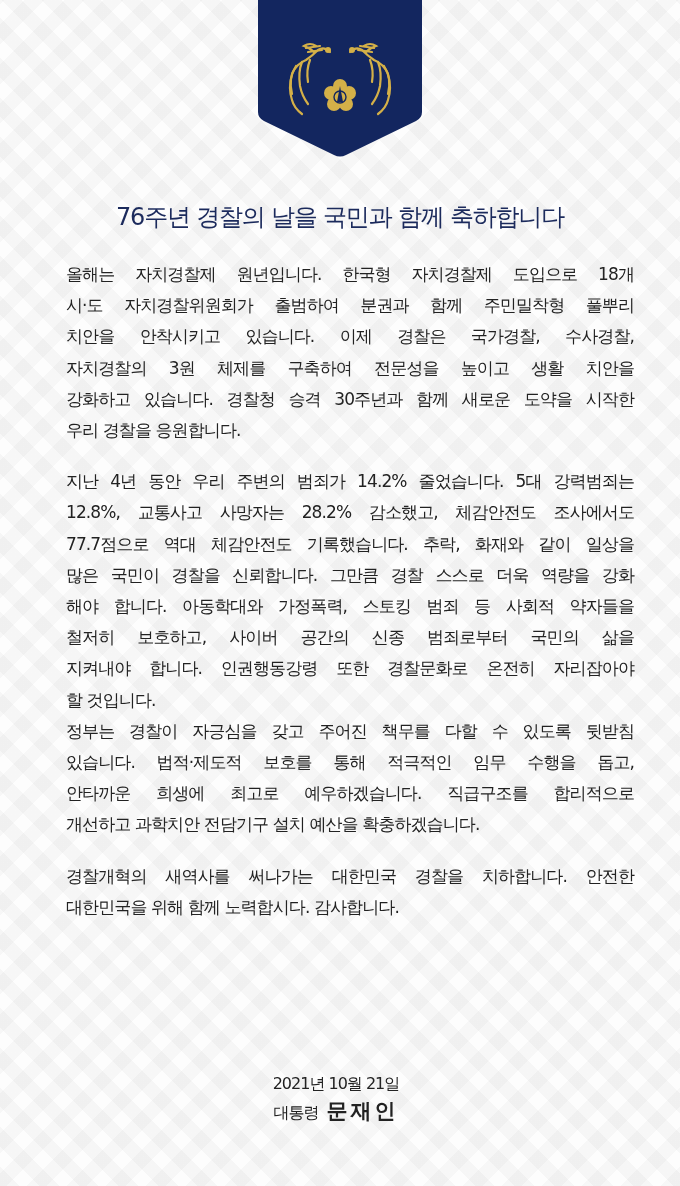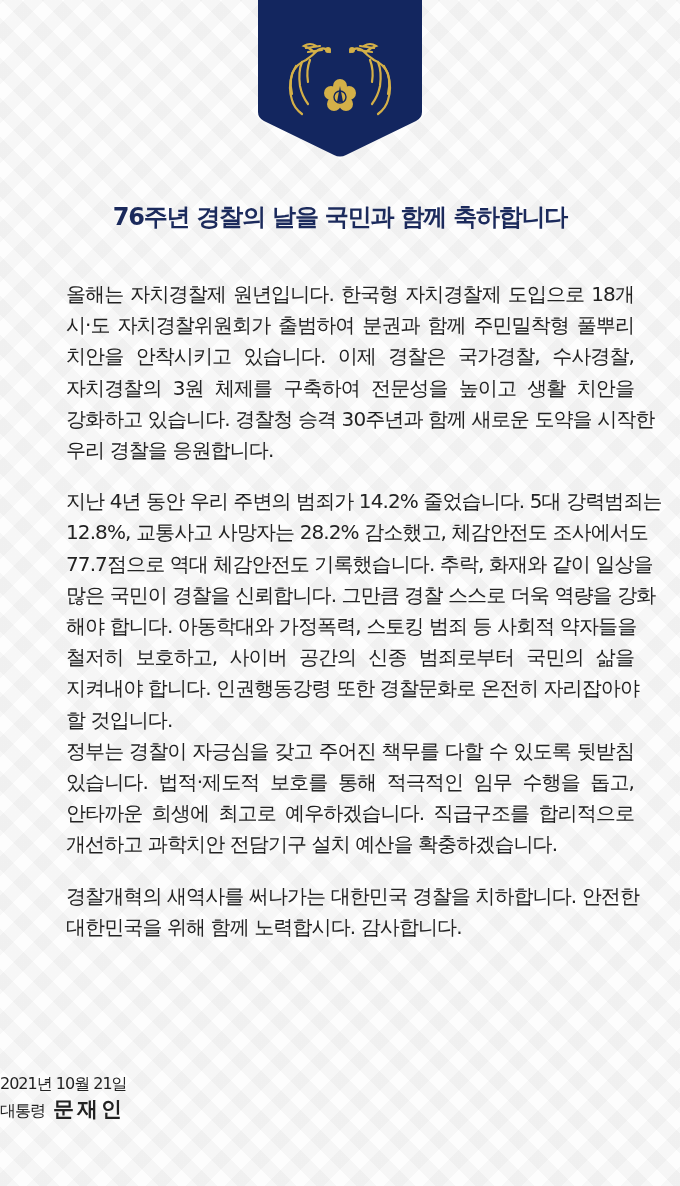--- a/index.html
+++ b/index.html
@@ -25,52 +25,51 @@
   }
   .banner svg { display: block; }
   .title {
     position: absolute;
     left: 0; right: 0; top: 200px;
     text-align: center;
     font-size: 24px;
     line-height: 34px;
     color: #1b2a5c;
     letter-spacing: -1.2px;
-    font-weight: 700;
+    font-weight: 400;
   }
   .content {
     position: absolute;
     left: 66px; width: 568px; top: 259px;
     color: #222;
-    font-size: 20px;
+    font-size: 17px;
     line-height: 31.2px;
     letter-spacing: -0.9px;
     word-break: keep-all;
-    margin-top: 20px;
   }
   .content p { margin: 0; }
   .content .line { display: block; white-space: nowrap; text-align: justify; text-align-last: justify; }
   .content .line.last { text-align-last: left; }
   .gap { height: 20px; }
   .signature {
     position: absolute;
     left: 0; right: 8px; top: 1072px;
-    text-align: left;
+    text-align: center;
     color: #222;
   }
   .sig-date {
     font-size: 16px; line-height: 24px; letter-spacing: -1px;
   }
   .sig-name-row {
     margin-top: 2px;
     font-size: 16px; line-height: 26px; letter-spacing: -1px;
   }
   .sig-name {
     font-size: 21px; font-weight: bold; letter-spacing: 3px; margin-left: 4px;
-    font-family: Liberation Mono, monospace;
+    font-family: Liberation Sans, sans-serif;
   }
 </style>
 </head>
 <body>
 
 <div class="pattern"></div>
 
 <div class="banner">
   <svg width="164" height="158" viewBox="0 0 164 158">
     <path d="M0 0 H164 V112 Q164 118 158 121 L88 155 Q82 158 76 155 L6 121 Q0 118 0 112 Z" fill="#13265f"></path>

